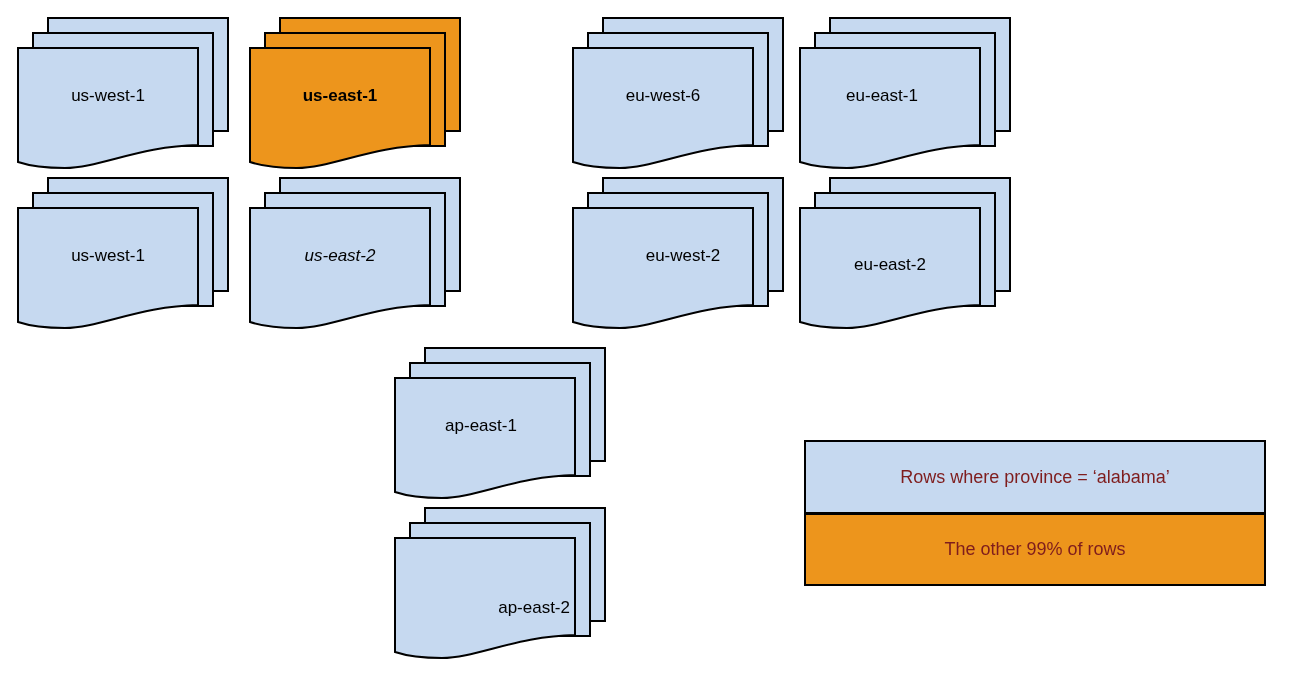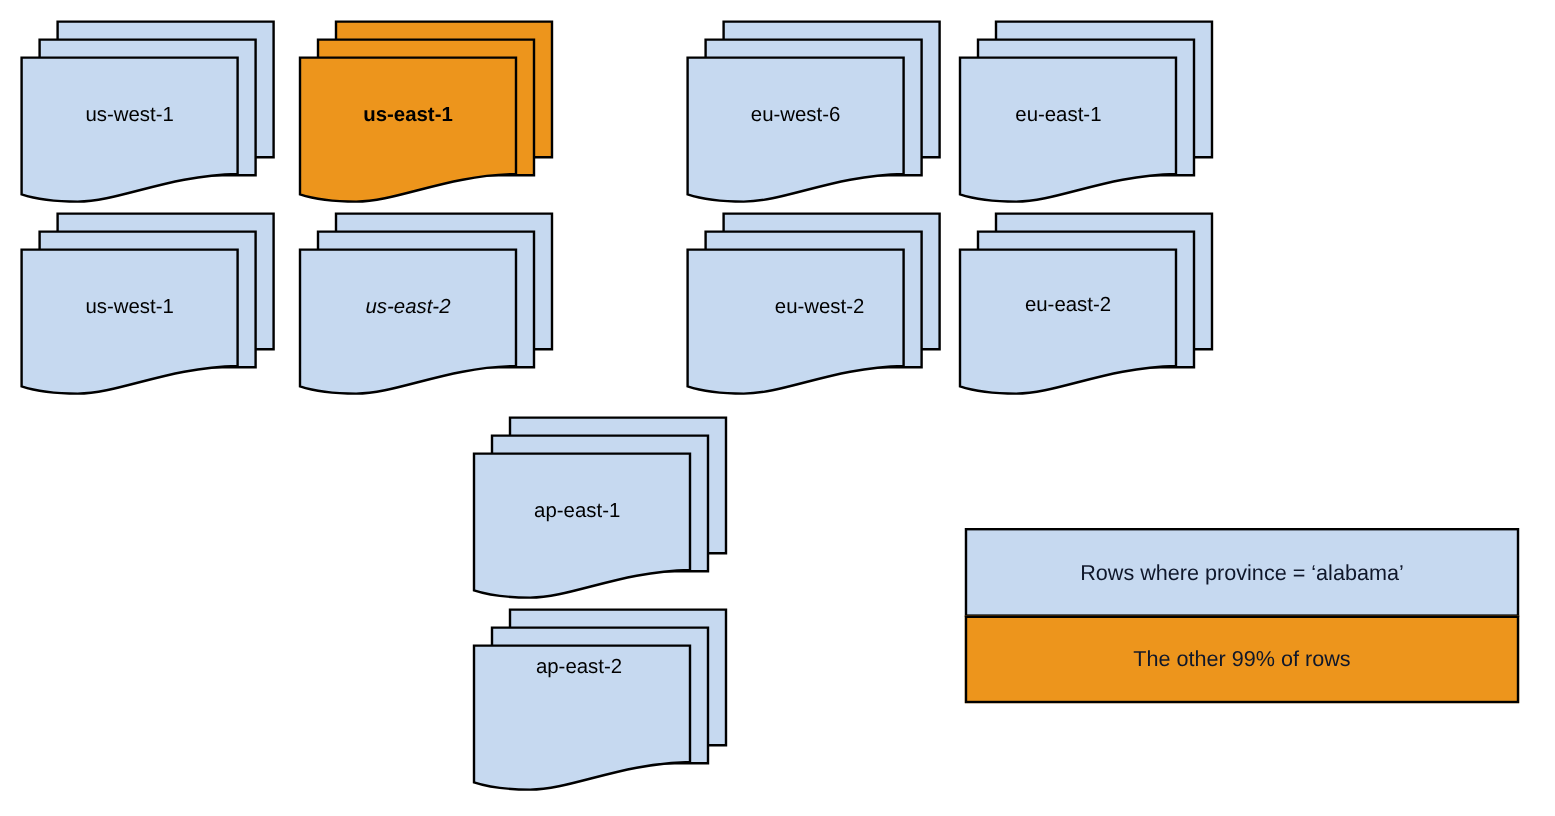--- a/index.html
+++ b/index.html
@@ -36,21 +36,21 @@
 
   .legend-box {
     position: absolute;
     box-sizing: border-box;
     border: 2px solid #000000;
     display: flex;
     align-items: center;
     justify-content: center;
     font-family: "Liberation Sans", sans-serif;
     font-size: 18px;
-    color: #0f172a;
+    color: #7f1d1d;
     white-space: nowrap;
   }
   .legend-row-blue { background: #c6d9f0; }
   .legend-row-orange { background: #ed951c; }
 </style>
 </head>
 <body>
 
 <svg id="canvas" xmlns="http://www.w3.org/2000/svg" viewBox="0 0 1296 680">
     <g>
@@ -106,23 +106,23 @@
   </svg>
 
 <div id="labels">
     <div class="stack-label" style="left: 18px; top: 85.5px; width: 180px;">us-west-1</div>
     <div class="stack-label" style="left: 250px; top: 85.5px; width: 180px; font-weight: bold;">us-east-1</div>
     <div class="stack-label" style="left: 573px; top: 85.5px; width: 180px;">eu-west-6</div>
     <div class="stack-label" style="left: 800px; top: 85.5px; width: 164px;">eu-east-1</div>
     <div class="stack-label" style="left: 18px; top: 245.5px; width: 180px;">us-west-1</div>
     <div class="stack-label" style="left: 250px; top: 245.5px; width: 180px; font-style: italic;">us-east-2</div>
     <div class="stack-label" style="left: 573px; top: 245.5px; width: 180px; margin-left: 20px;">eu-west-2</div>
-    <div class="stack-label" style="left: 800px; top: 244px; width: 180px;">eu-east-2</div>
+    <div class="stack-label" style="left: 800px; top: 255px; width: 180px;">eu-east-2</div>
     <div class="stack-label" style="left: 395px; top: 415.5px; width: 172px;">ap-east-1</div>
-    <div class="stack-label" style="left: 395px; top: 546px; width: 175px;">ap-east-2</div>
+    <div class="stack-label" style="left: 395px; top: 598px; width: 175px; text-align: right;">ap-east-2</div>
   </div>
 <div id="legend">
     <div class="legend-box legend-row-blue" style="left: 804px; top: 440px; width: 462px; height: 74px;">
       <span>Rows where province = ‘alabama’</span>
     </div>
     <div class="legend-box legend-row-orange" style="left: 804px; top: 513px; width: 462px; height: 73px; text-align: center;">
       <span>The other 99% of rows</span>
     </div>
   </div>
 

